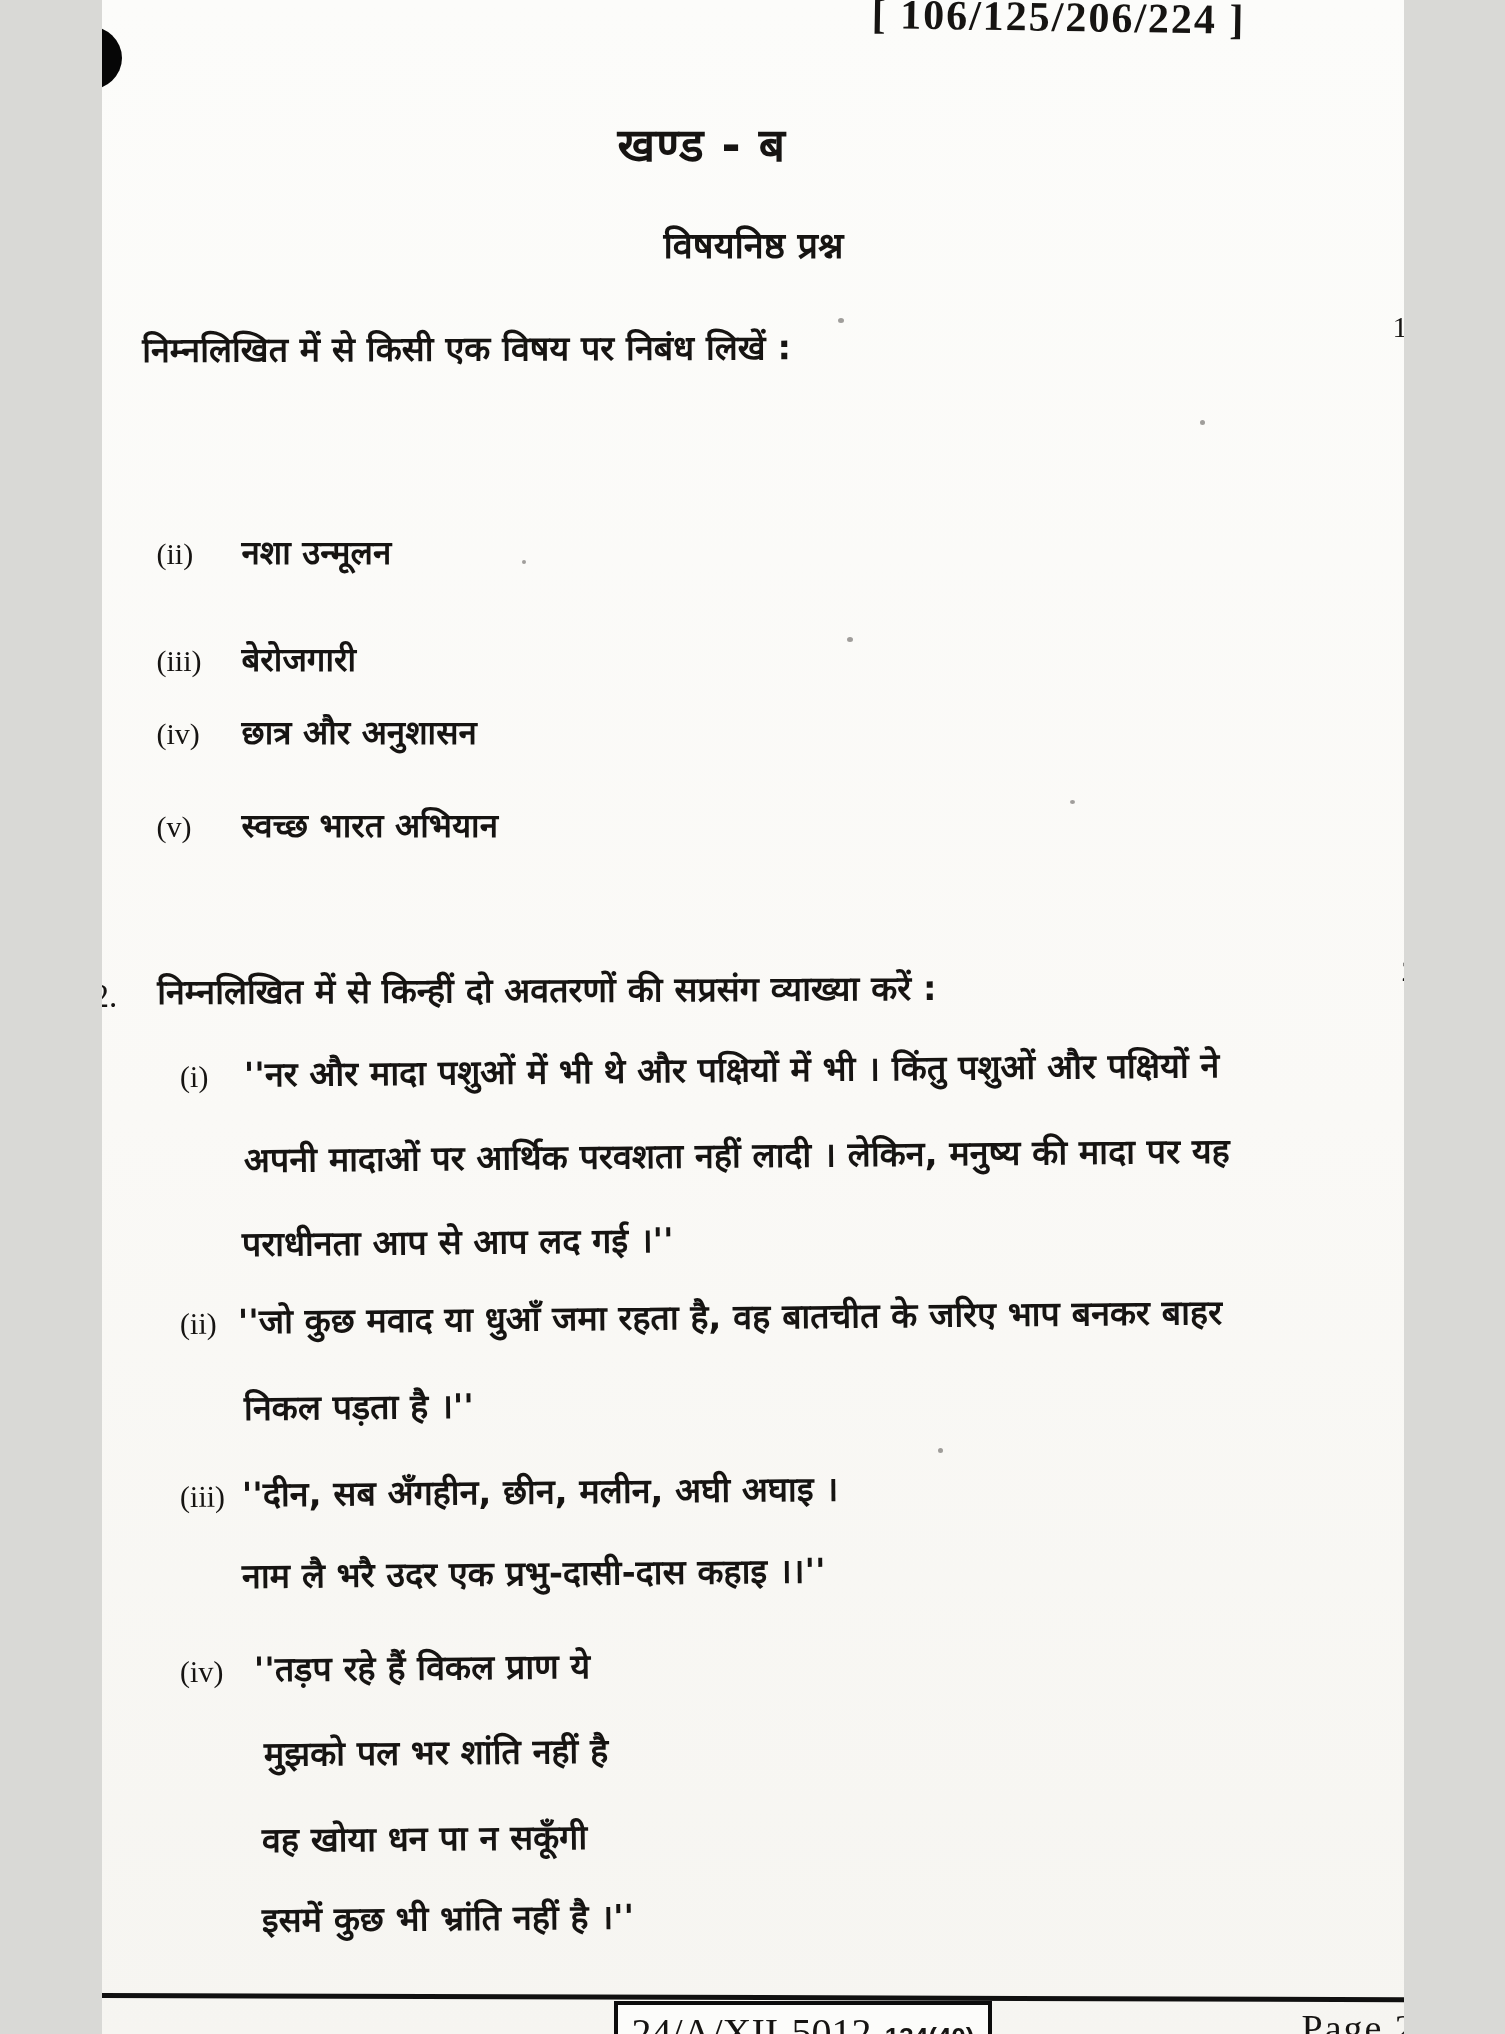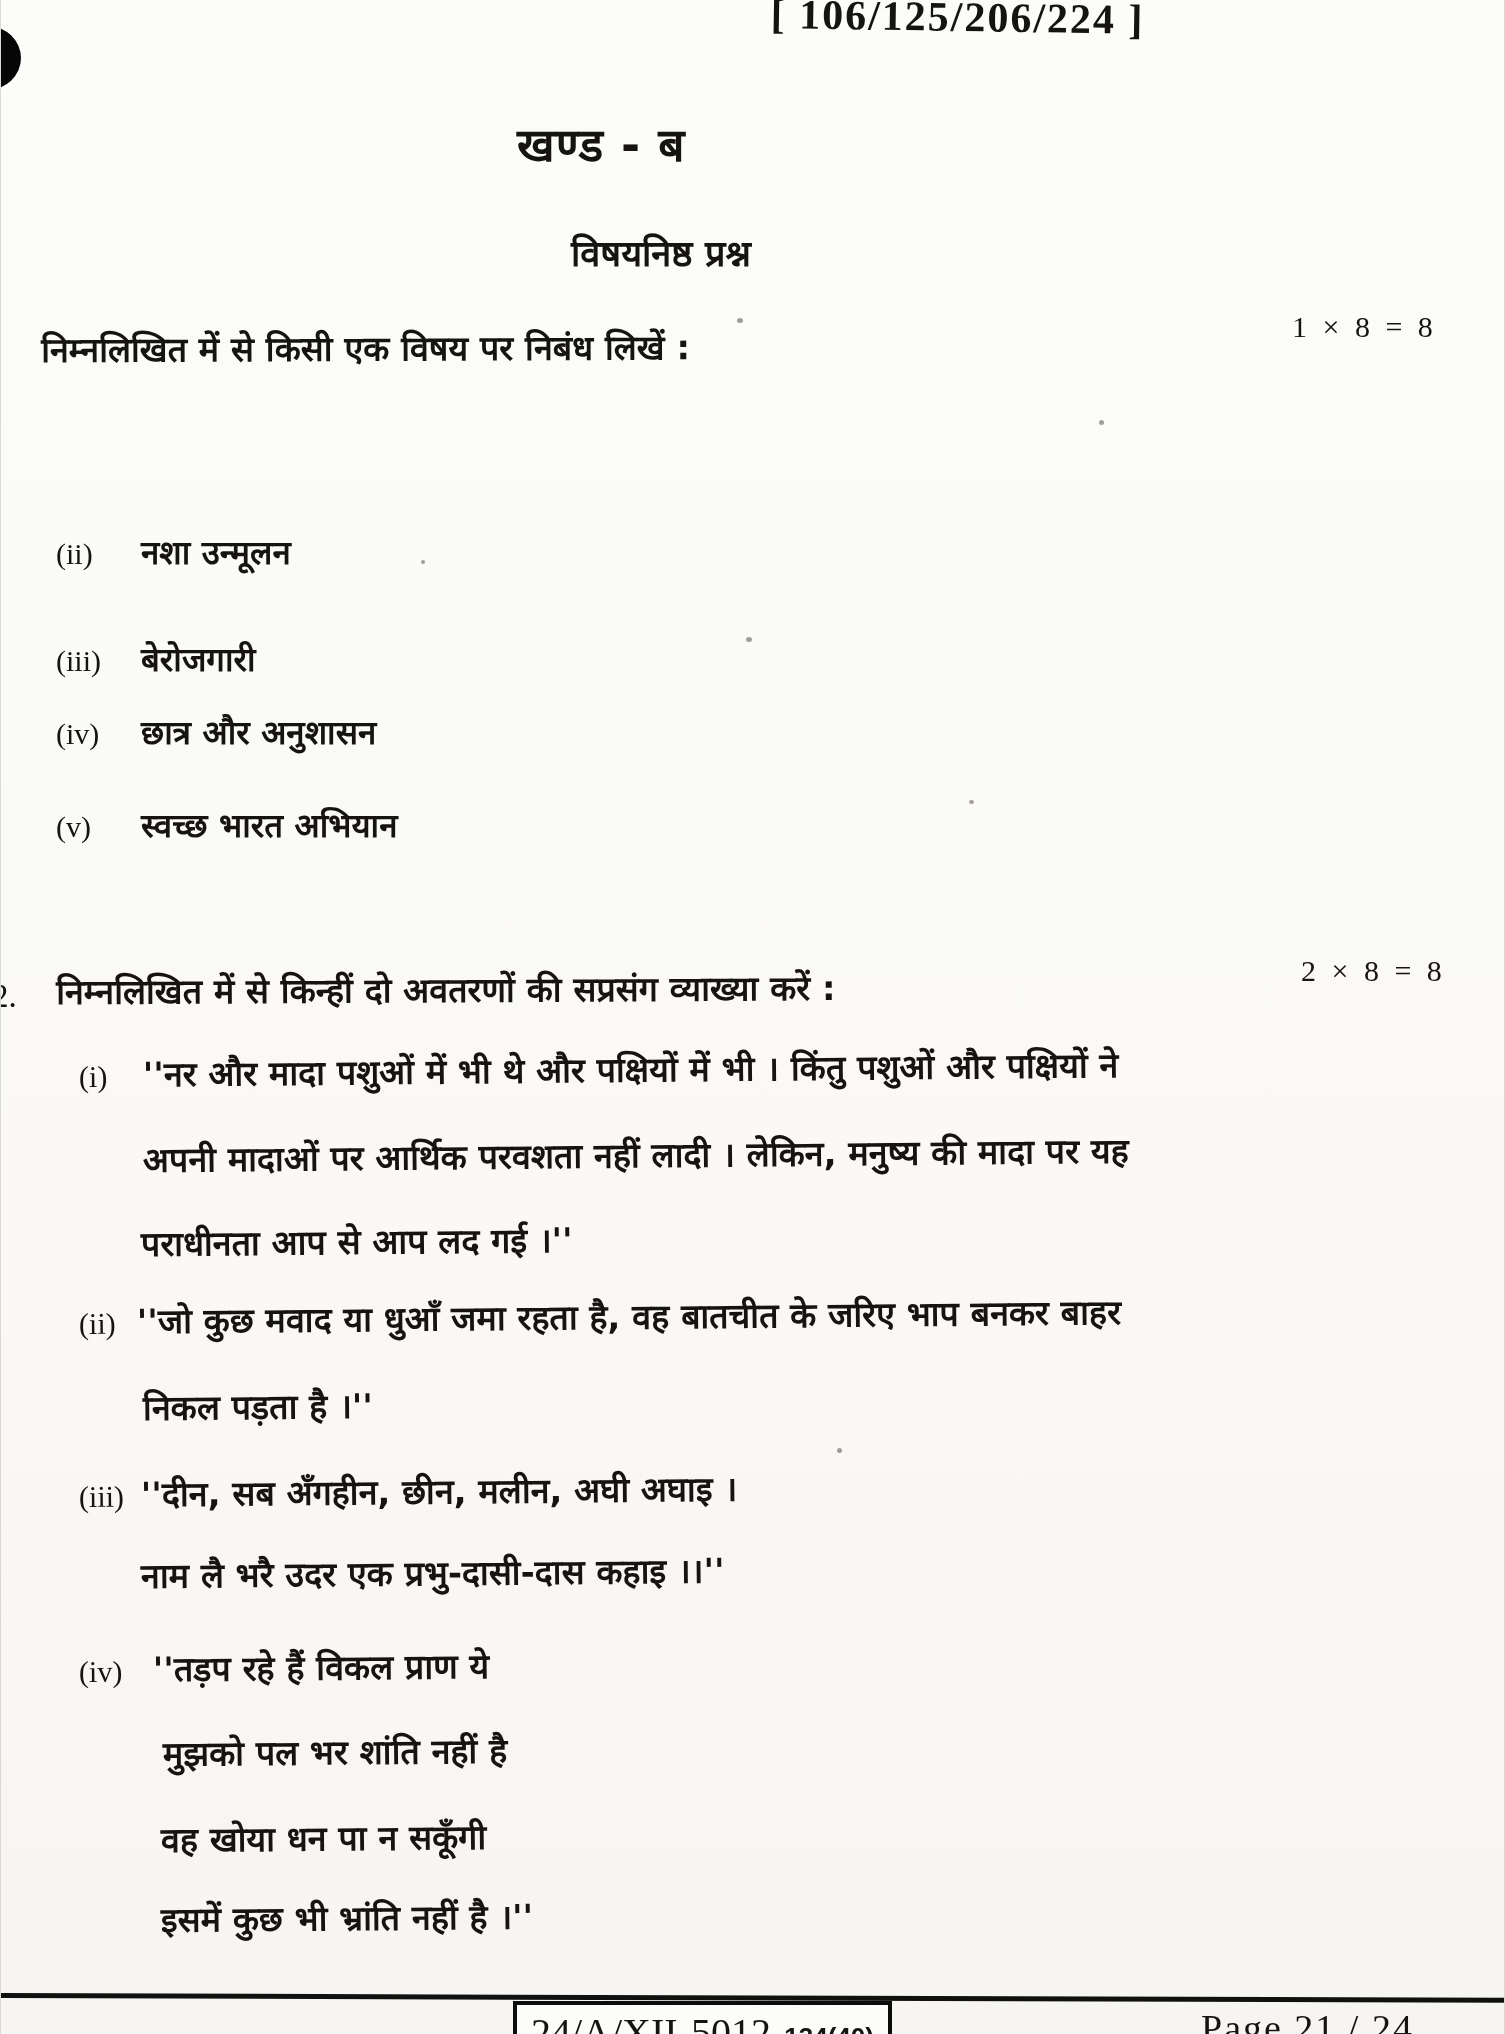--- a/index.html
+++ b/index.html
@@ -1,30 +1,30 @@
 <!DOCTYPE html>
 <html><head>
 <meta charset="utf-8">
 <style>
   html,body{margin:0;padding:0;background:#d9d9d6;}
   .page{
-    position:relative;width:1503px;height:2034px;margin:0 auto;
+    position:relative;width:1302px;height:2034px;margin:0 auto;
     background:linear-gradient(180deg,#fcfcfa 0%,#faf9f6 55%,#f6f5f1 100%);
     overflow:hidden;color:#161412;
     font-family:"DejaVu Sans",sans-serif;
   }
   .dev{font-family:"DejaVu Sans",sans-serif;font-weight:700;}
   .blob{position:absolute;top:26px;left:-14px;width:34px;height:64px;background:#060606;
         border-radius:0 34px 34px 0 / 0 32px 32px 0;}
   .header-code{position:absolute;top:-10px;left:770px;white-space:nowrap;
         font-family:"Liberation Serif",serif;font-size:42px;font-weight:700;
         letter-spacing:2px;transform:rotate(0.9deg);transform-origin:0 0;}
   .section-title{position:absolute;top:112px;left:516px;margin:0;font-size:46px;font-weight:700;
         letter-spacing:1px;white-space:nowrap;}
-  .subtitle{position:absolute;top:220px;left:562px;margin:8px;font-size:36px;font-weight:700;
+  .subtitle{position:absolute;top:220px;left:562px;margin:0;font-size:36px;font-weight:700;
         white-space:nowrap;}
   .q-intro{position:absolute;white-space:nowrap;font-size:34px;font-weight:700;}
   .q1-intro{top:326px;left:40px;transform:rotate(-0.25deg);transform-origin:0 0;}
   .q2-intro{top:968px;left:55px;transform:rotate(-0.3deg);transform-origin:0 0;}
   .q2-num{position:absolute;top:978px;left:-9px;font-family:"Liberation Serif",serif;
         font-size:33px;font-weight:400;}
   .marks{position:absolute;white-space:nowrap;font-family:Liberation Serif, serif;
         font-size:30px;font-weight:400;letter-spacing:4px;margin-left:48px;}
   .q1-marks{top:310px;left:1243px;}
   .q2-marks{top:954px;left:1252px;}

